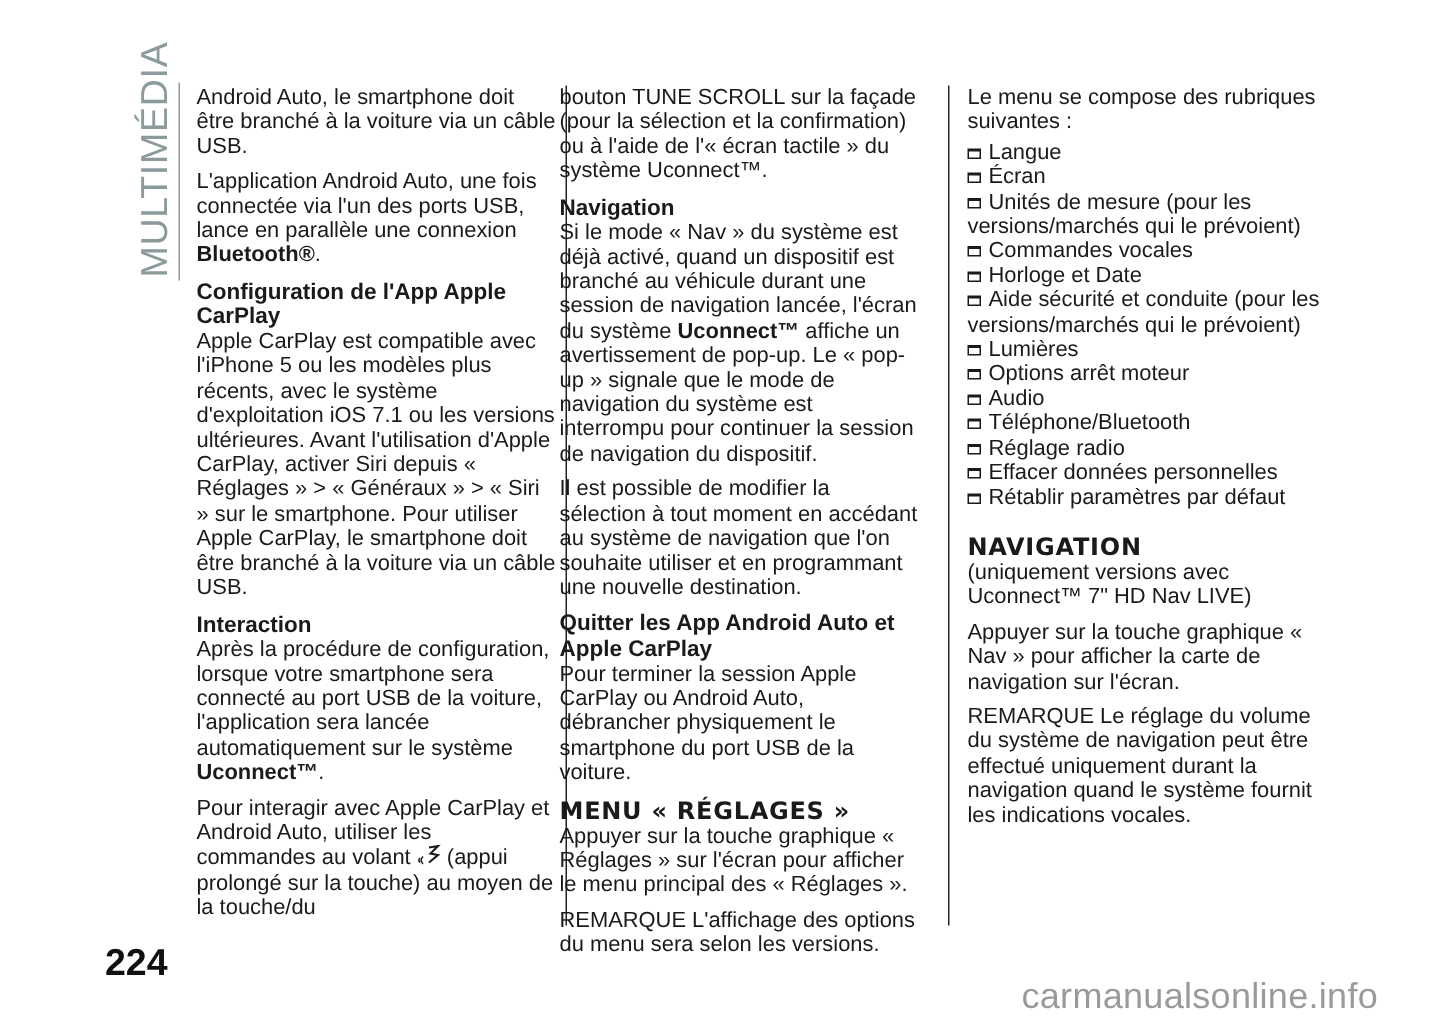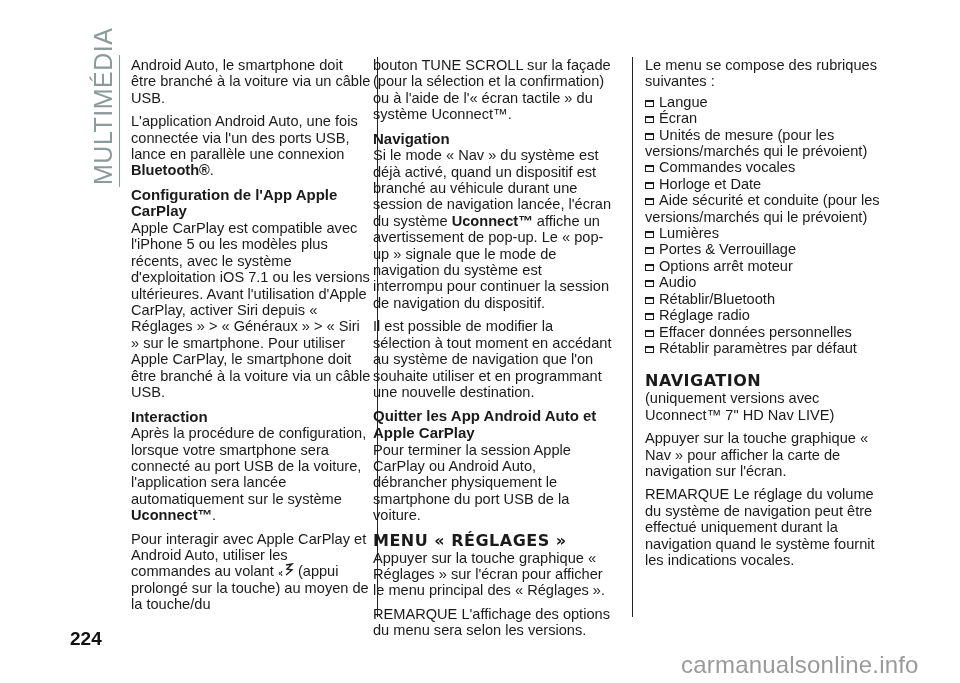--- a/index.html
+++ b/index.html
@@ -18,21 +18,21 @@
   .divider { position:absolute; top:57px; width:1px; height:560px; background:#222; }
   .d1 { left:377px; } .d2 { left:632px; }
   p { margin:0 0 7px 0; }
   h3 { margin:8px 0 0 0; font-size:15px; line-height:16.6px; font-weight:bold; }
   h2 { margin:8px 0 0 0; font-size:16px; line-height:18px; font-weight:900; letter-spacing:0.5px; font-family:"DejaVu Sans", sans-serif; }
   b { font-weight:bold; }
   ul { list-style:none; margin:0 0 16px 0; padding:0; }
   li { position:relative; padding-left:0; }
   .bullet { display:inline-block; width:9px; height:7px; border:1.6px solid #1a1a1a; border-top-width:2.5px; box-sizing:border-box; margin-right:5px; vertical-align:0px; }
   .wheel-icon { display:inline-block; width:16px; height:14px; vertical-align:-1px; }
-  .page-num { position:absolute; left:70px; top:628px; font-size:19px; font-weight:bold; color:#111; }
+  .page-num { position:absolute; left:70px; top:628px; font-size:25px; font-weight:bold; color:#111; }
   .watermark { position:absolute; left:681px; top:651px; font-size:24px; color:#9a9a9a; letter-spacing:0.2px; }
 </style>
 </head>
 <body>
 
 <div class="side-tab">
   <div class="label">MULTIMÉDIA</div>
 </div>
 <div class="side-rule"></div>
 
@@ -70,24 +70,23 @@
 <div class="col col3">
   <p style="margin-bottom:4px">Le menu se compose des rubriques suivantes :</p>
   <ul>
     <li><span class="bullet"></span><span>Langue</span></li>
     <li><span class="bullet"></span><span>Écran</span></li>
     <li><span class="bullet"></span><span>Unités de mesure (pour les versions/marchés qui le prévoient)</span></li>
     <li><span class="bullet"></span><span>Commandes vocales</span></li>
     <li><span class="bullet"></span><span>Horloge et Date</span></li>
     <li><span class="bullet"></span><span>Aide sécurité et conduite (pour les versions/marchés qui le prévoient)</span></li>
     <li><span class="bullet"></span><span>Lumières</span></li>
-    <li><span class="bullet"></span><span>Portes &amp; Verrouillage</span></li>
     <li><span class="bullet"></span><span>Options arrêt moteur</span></li>
     <li><span class="bullet"></span><span>Audio</span></li>
-    <li><span class="bullet"></span><span>Rétablir/Bluetooth</span></li>
+    <li><span class="bullet"></span><span>Téléphone/Bluetooth</span></li>
     <li><span class="bullet"></span><span>Réglage radio</span></li>
     <li><span class="bullet"></span><span>Effacer données personnelles</span></li>
     <li><span class="bullet"></span><span>Rétablir paramètres par défaut</span></li>
   </ul>
   <h2 style="margin-top:4px">NAVIGATION</h2>
   <p>(uniquement versions avec Uconnect™ 7" HD Nav LIVE)</p>
   <p>Appuyer sur la touche graphique « Nav » pour afficher la carte de navigation sur l'écran.</p>
   <p>REMARQUE Le réglage du volume du système de navigation peut être effectué uniquement durant la navigation quand le système fournit les indications vocales.</p>
 </div>
 

